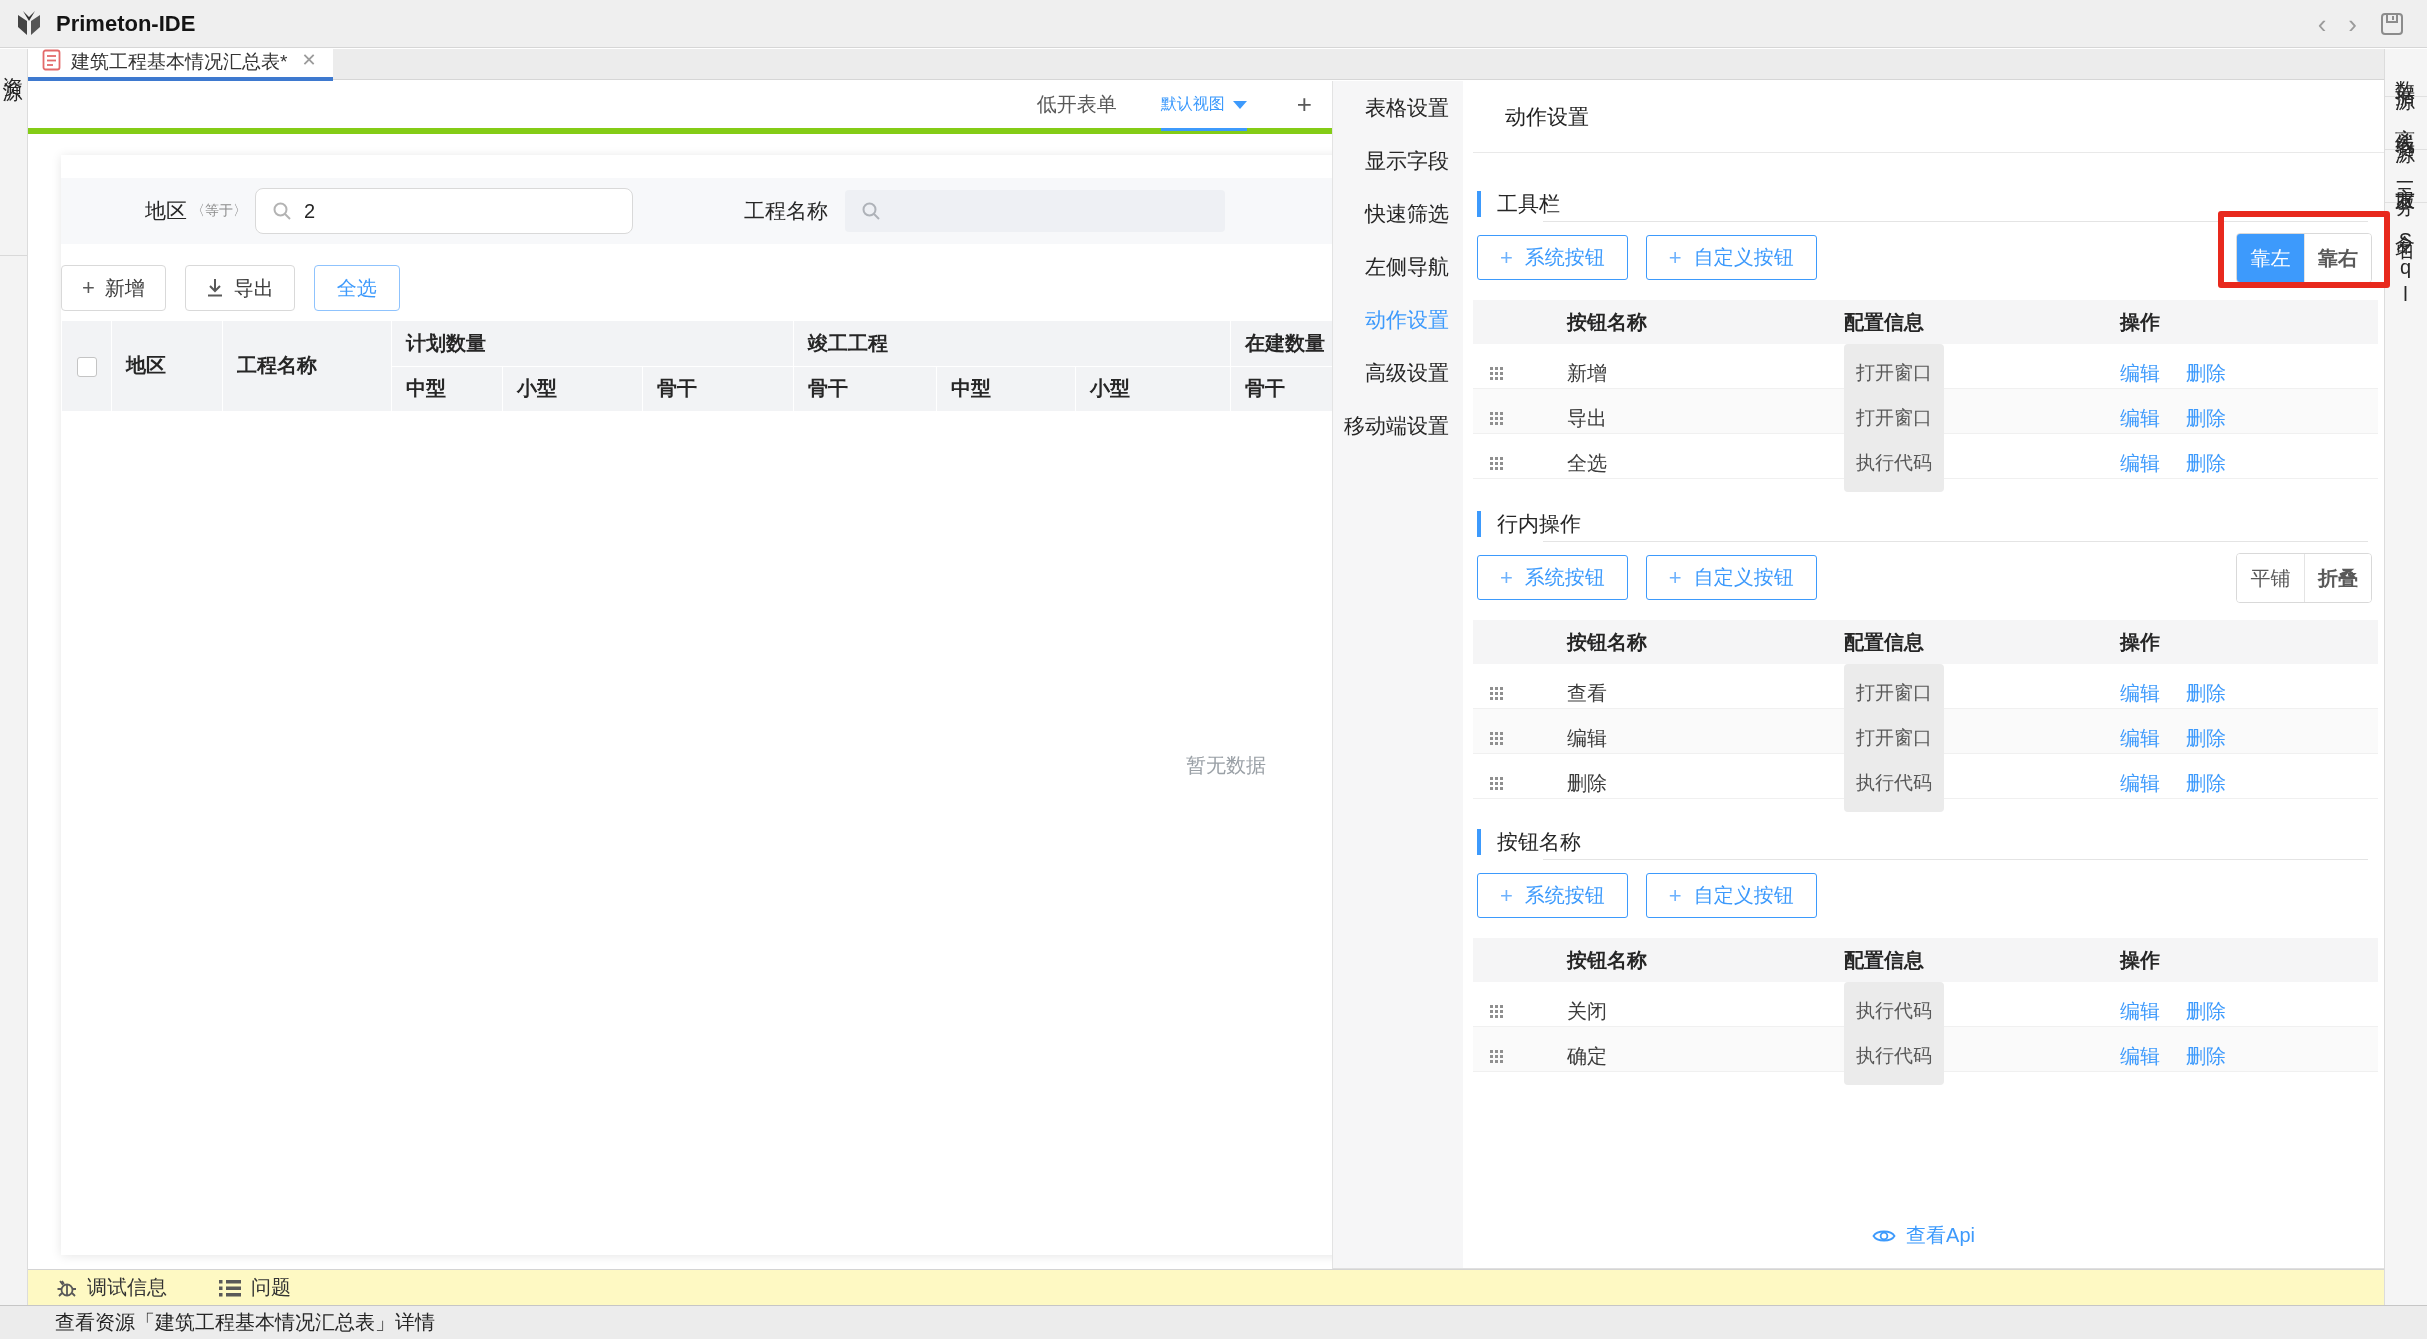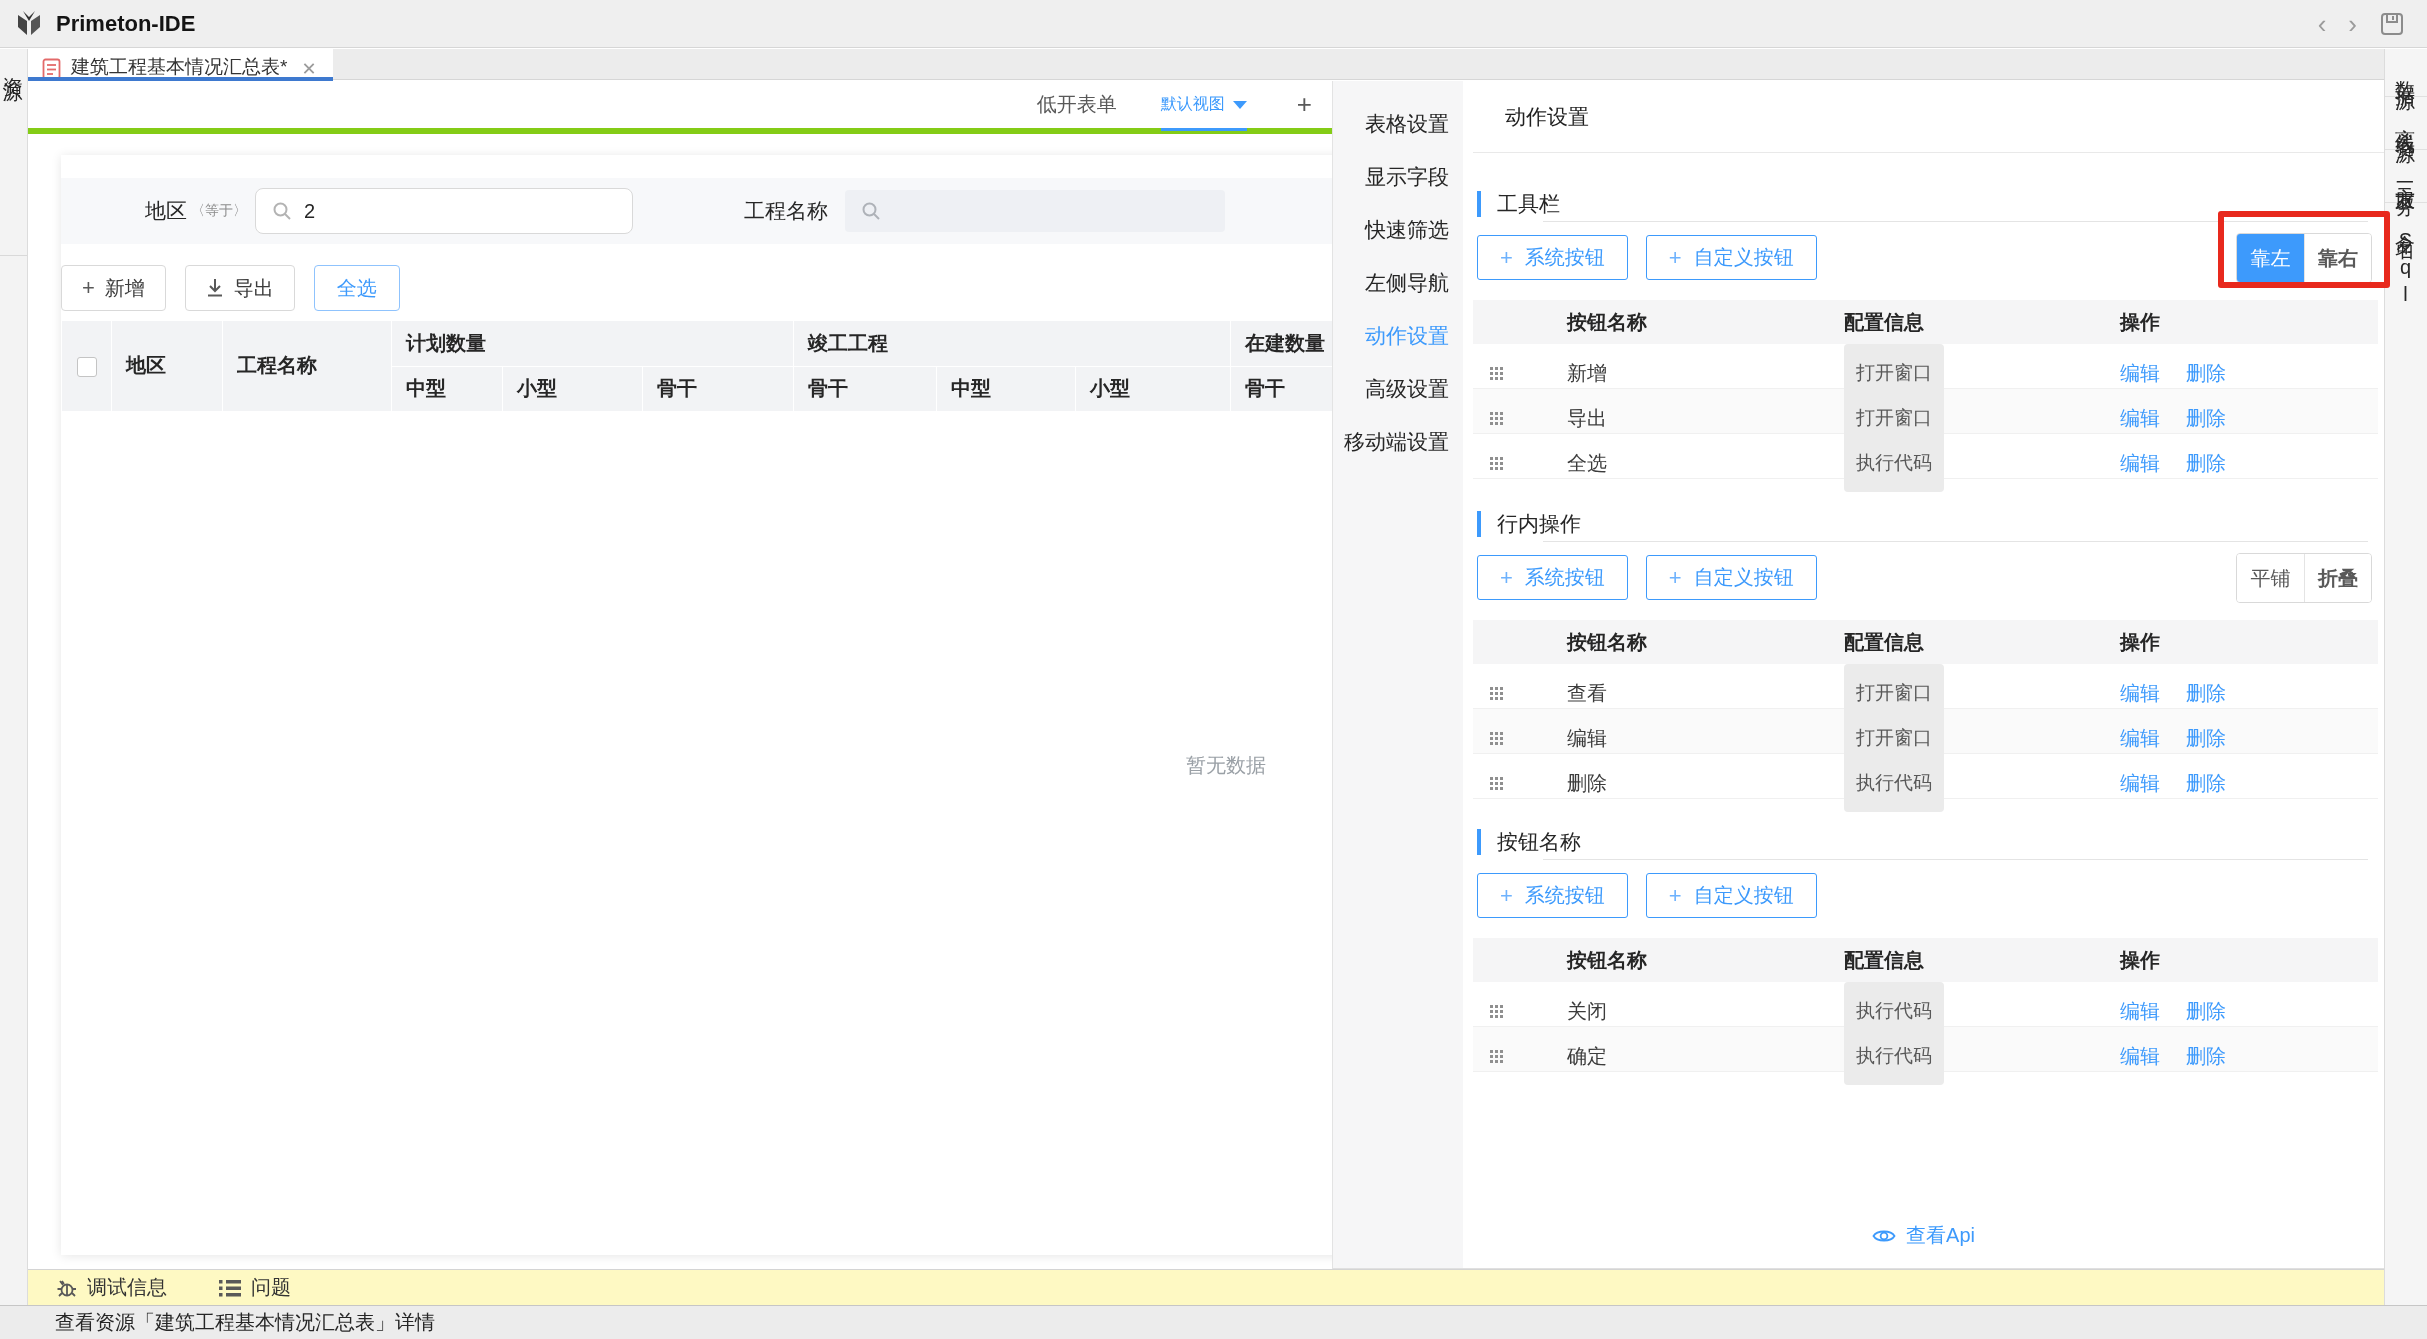--- a/index.html
+++ b/index.html
@@ -16,21 +16,21 @@
   .rail { position:absolute; top:49px; bottom:34px; background:#f3f3f3; z-index:5; }
   .rail-left { left:0; width:28px; border-right:1px solid #dcdcdc; }
   .rail-right { right:0; width:43px; border-left:1px solid #dcdcdc; background:#f5f5f5; }
   .vtext { writing-mode:vertical-rl; text-orientation:upright; font-size:20px; color:#262626; letter-spacing:5px; margin:0 auto; display:block; }
   .rail-left .vtext-wrap { height:207px; border-bottom:1px solid #d9d9d9; padding-top:12px; display:flex; justify-content:center; }
   .rail-right .vitem { padding:16px 0; border-bottom:1px solid #e0e0e0; display:flex; justify-content:center; cursor:pointer; }
   .rail-right .vitem:last-child { border-bottom:none; }
 
   
   .tabbar { position:absolute; left:28px; top:49px; width:2356px; height:31px; background:#ececec; border-bottom:1px solid #d6d6d6; display:flex; }
-  .tab { position:relative; height:31px; background:#fff; display:flex; align-items:flex-end; gap:10px; padding:0 16px 0 14px; cursor:pointer; }
+  .tab { position:relative; height:31px; background:#fff; display:flex; align-items:flex-start; gap:10px; padding:0 16px 0 14px; cursor:pointer; }
   .tab::after { content:""; position:absolute; left:0; right:0; bottom:-1px; height:4px; background:#3e79cf; }
   .tab-title { font-size:19px; color:#333; }
   .tab-close { font-size:18px; color:#9b9b9b; cursor:pointer; margin-left:4px; }
 
   
   .workspace { position:absolute; left:28px; top:81px; width:2356px; height:1188px; }
   .canvas { position:absolute; left:0; top:0; width:1304px; height:1188px; background:#fff; overflow:hidden; }
 
   .view-toolbar { height:53px; border-bottom:6px solid #84cc16; display:flex; align-items:center; justify-content:flex-end; gap:44px; padding-right:14px; }
   .vt-item { font-size:20px; color:#595959; cursor:pointer; }
@@ -56,21 +56,21 @@
 
   table.preview { margin-top:10px; width:2330px; table-layout:fixed; border-collapse:collapse; }
   table.preview th { background:#f2f3f5; height:45px; font-size:20px; color:#262626; font-weight:700; text-align:left; padding-left:14px; border:1px solid #fff; border-top:none; }
   table.preview th.cbcell { text-align:center; padding-left:0; }
   .cbox { display:inline-block; width:20px; height:20px; background:#fff; border:1px solid #c4c4c4; border-radius:3px; cursor:pointer; vertical-align:middle; }
   .empty-zone { height:708px; display:flex; align-items:center; justify-content:center; width:2330px; }
   .empty-text { font-size:20px; color:#9aa0a6; }
 
   
   .settings { position:absolute; left:1304px; top:0; width:1052px; height:1188px; display:flex; border-left:1px solid #e3e3e3; border-bottom:1px solid #e0e0e0; }
-  .snav { width:130px; background:#f6f6f7; padding-top:16px; }
+  .snav { width:130px; background:#f6f6f7; padding-top:0; }
   .snav-item { height:53px; line-height:53px; text-align:right; padding-right:14px; font-size:21px; color:#262626; cursor:pointer; }
   .snav-item.active { color:#3d9afc; }
   .scontent { flex:1; background:#fff; position:relative; overflow:hidden; }
 
   .panel-title { height:72px; line-height:72px; padding-left:32px; font-size:21px; color:#1f1f1f; font-weight:500; border-bottom:1px solid #e9e9e9; margin-left:10px; }
   .sec { margin:36px 0 0 0; position:relative; }
   .sec-head { position:relative; display:flex; align-items:center; height:30px; margin-left:14px; }
   .sec-bar { width:4px; height:26px; background:#3d9afc; margin-right:16px; }
   .sec-title { font-size:21px; font-weight:500; color:#262626; }
   .sec-line { position:absolute; left:66px; right:16px; bottom:-3px; height:1px; background:#e4e4e4; }

